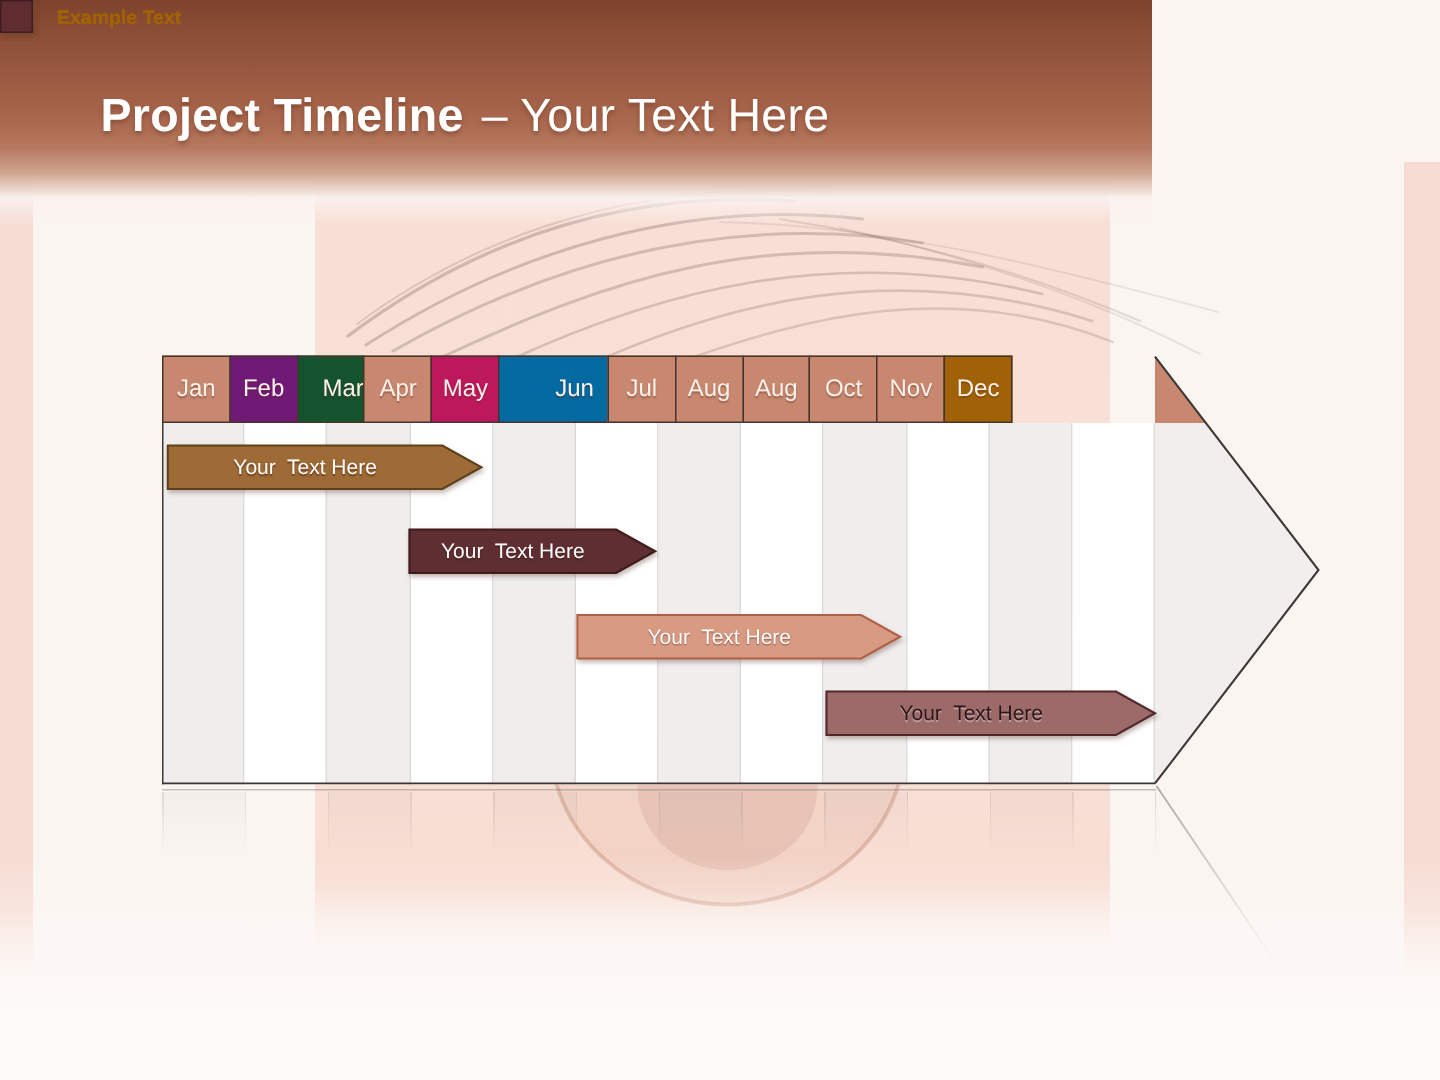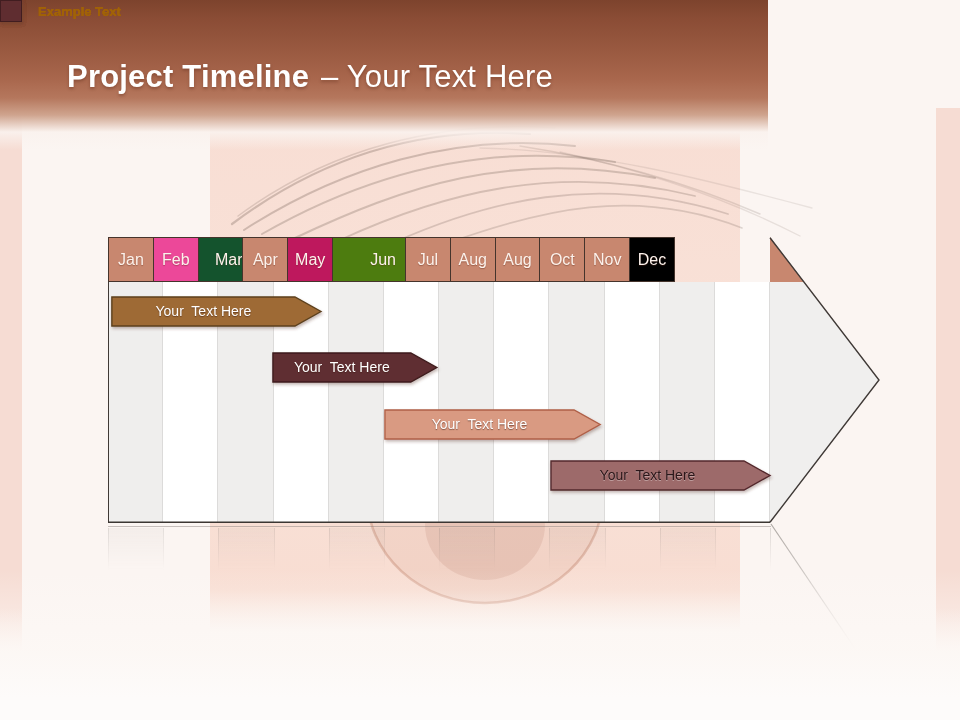--- a/index.html
+++ b/index.html
@@ -140,31 +140,31 @@
       <line x1="0.5" y1="45" x2="0.5" y2="286" stroke="#3f3936" stroke-width="1"></line>
       <line x1="0" y1="285.3" x2="662" y2="285.3" stroke="#3b3632" stroke-width="1.4"></line>
       <polygon id="bar-poly-0" filter="url(#barShadow)" points="3.861666666666667,60 186.94333333333333,60 212.94333333333333,74.5 186.94333333333333,89 3.861666666666667,89" fill="#9e6b35" stroke="#5d401c" stroke-width="1.4"></polygon>
       <polygon id="bar-poly-1" filter="url(#barShadow)" points="164.94833333333335,116 302.7933333333333,116 328.7933333333333,130.5 302.7933333333333,145 164.94833333333335,145" fill="#5f2d30" stroke="#3e1b1e" stroke-width="1.4"></polygon>
       <polygon id="bar-poly-2" filter="url(#barShadow)" points="276.9366666666666,173 466.08666666666664,173 492.08666666666664,187.5 466.08666666666664,202 276.9366666666666,202" fill="#d99a82" stroke="#b06048" stroke-width="1.4"></polygon>
       <polygon id="bar-poly-3" filter="url(#barShadow)" points="442.9883333333333,224 636,224 662,238.5 636,253 442.9883333333333,253" fill="#9d6a6a" stroke="#53282c" stroke-width="1.4"></polygon>
     </svg>
 
     <div class="months">
       <div class="month-cell" style="background: rgb(200, 135, 111);">Jan</div>
-      <div class="month-cell" style="background: #ec4899;">Feb</div>
+      <div class="month-cell" style="background: #701a75;">Feb</div>
       <div class="month-cell" style="background: #14532d; text-align: right;">Mar</div>
       <div class="month-cell" style="background: rgb(200, 135, 111);">Apr</div>
       <div class="month-cell" style="background: #be185d;">May</div>
-      <div class="month-cell" style="background: #4d7c0f; padding-left: 28px;">Jun</div>
+      <div class="month-cell" style="background: #0369a1; padding-left: 28px;">Jun</div>
       <div class="month-cell" style="background: rgb(200, 135, 111);">Jul</div>
       <div class="month-cell" style="background: rgb(200, 135, 111);">Aug</div>
       <div class="month-cell" style="background: rgb(200, 135, 111);">Aug</div>
       <div class="month-cell" style="background: rgb(200, 135, 111);">Oct</div>
       <div class="month-cell" style="background: rgb(200, 135, 111);">Nov</div>
-      <div class="month-cell" style="background: #000000;">Dec</div>
+      <div class="month-cell" style="background: #a16207;">Dec</div>
     </div>
 
     <div id="bar-label-0" class="bar-label" style="left: 3.86167px; top: 60px; width: 183.082px; color: rgb(255, 255, 255);">Your  Text Here</div>
     <div id="bar-label-1" class="bar-label" style="left: 164.948px; top: 116px; width: 137.845px; color: rgb(255, 255, 255);">Your  Text Here</div>
     <div id="bar-label-2" class="bar-label" style="left: 276.937px; top: 173px; width: 189.15px; color: rgb(255, 255, 255);">Your  Text Here</div>
     <div id="bar-label-3" class="bar-label dark-text" style="left: 442.988px; top: 224px; width: 193.012px; color: rgb(43, 22, 25);">Your  Text Here</div>
   </div>
 
   <div class="refl-line"></div>
   <div class="refl-cols"></div>

